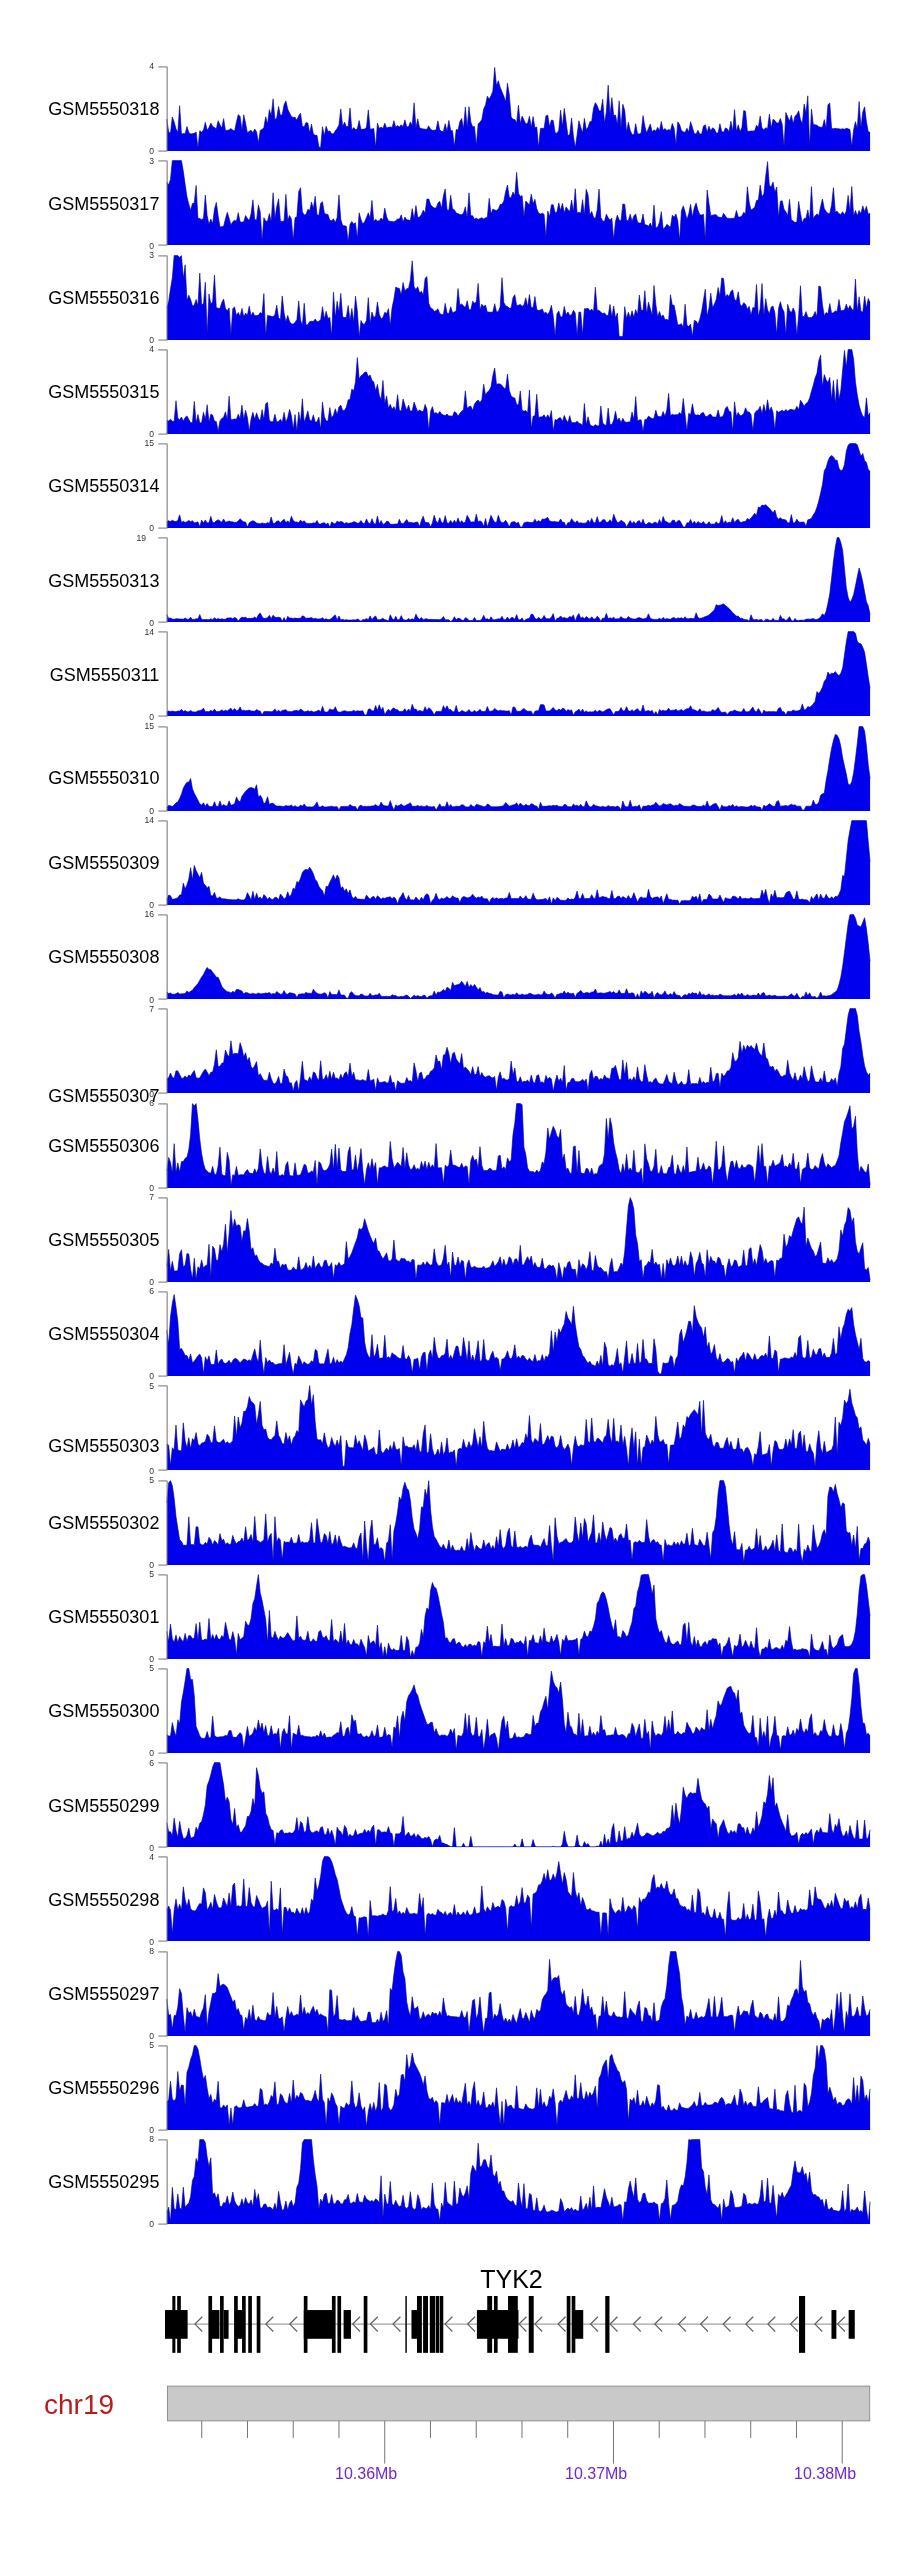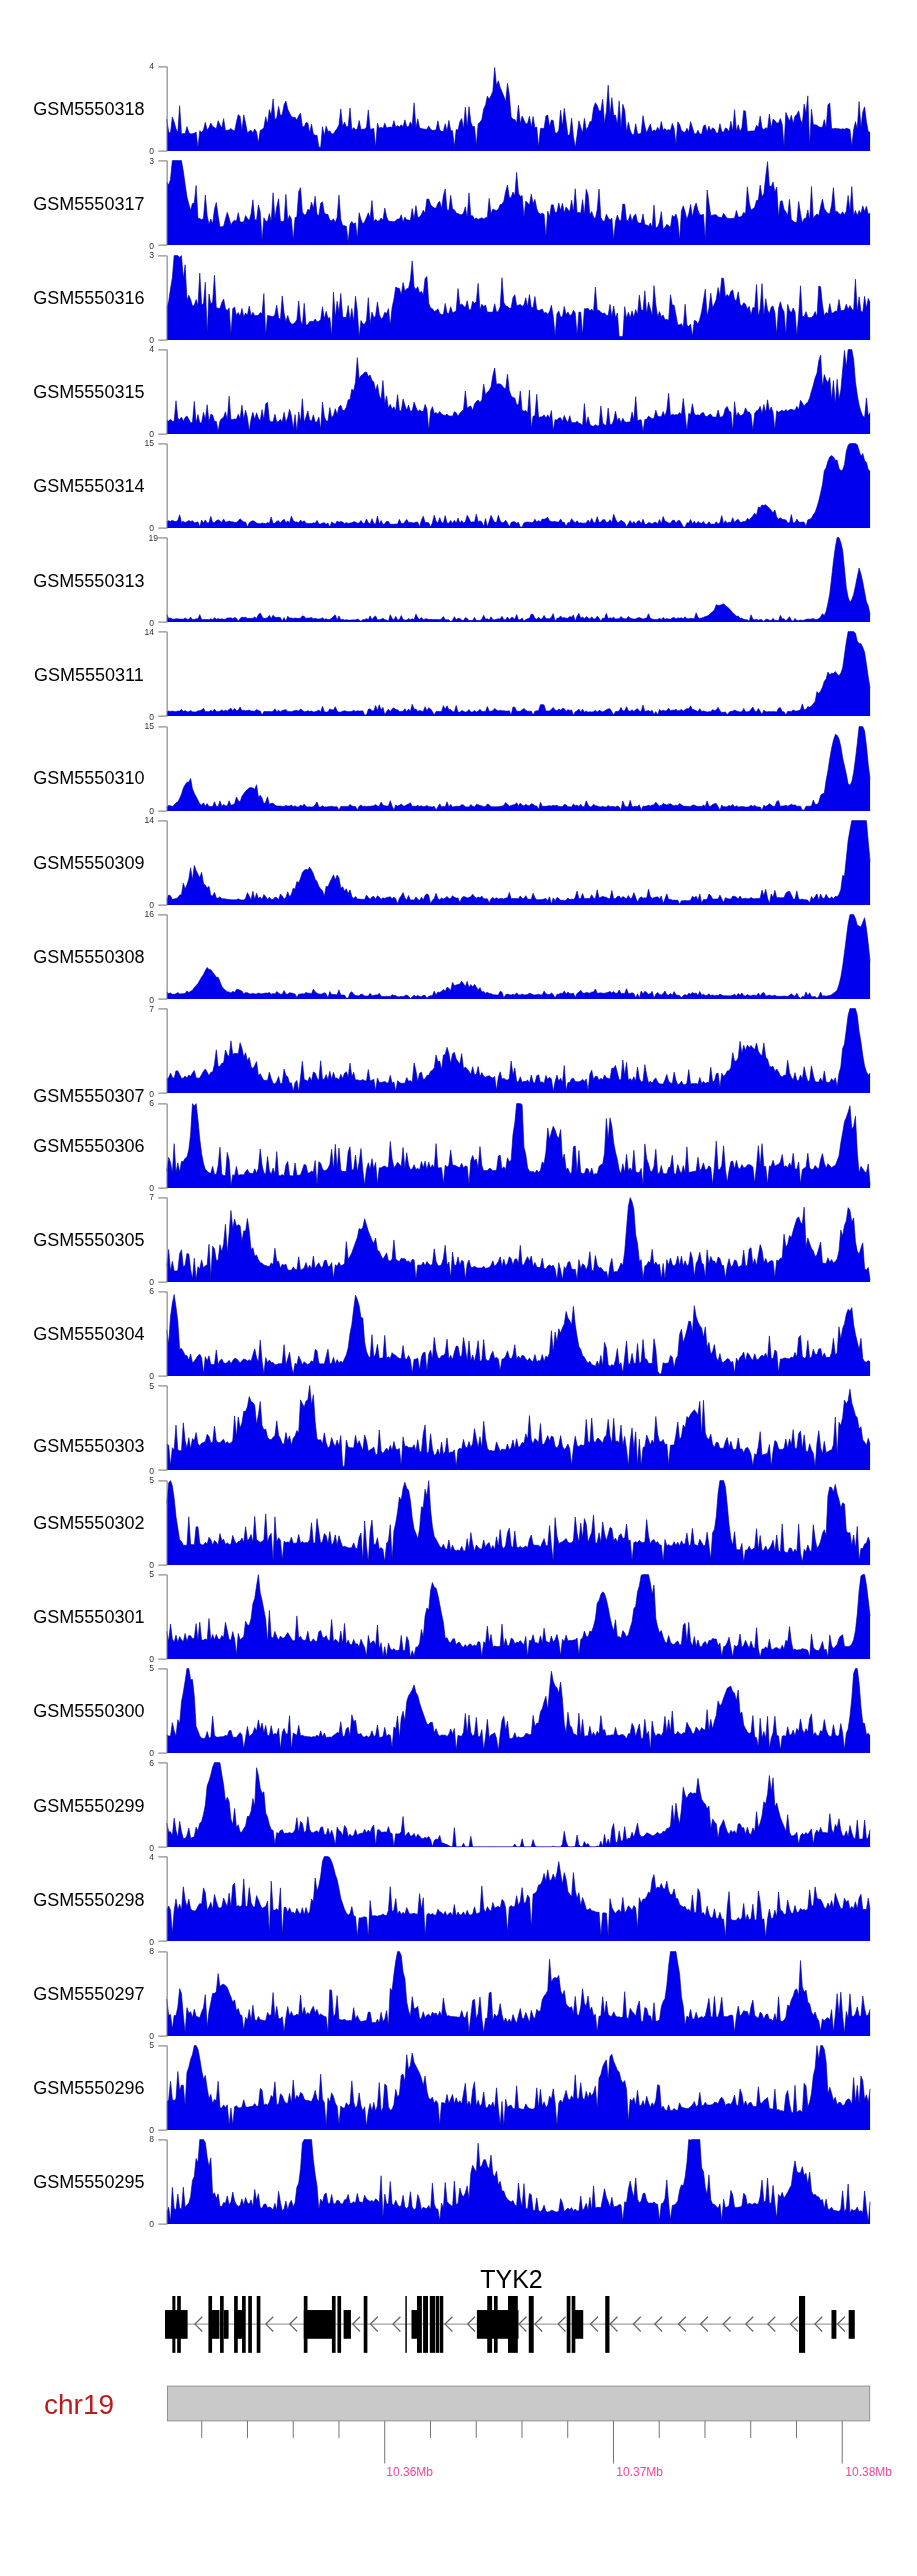--- a/index.html
+++ b/index.html
@@ -1,24 +1,24 @@
 <!DOCTYPE html>
 <html style="font-size:9.8px"><head>
 <meta charset="utf-8">
 <style>
   html,body{margin:0;padding:0;background:#ffffff;}
   #figure{position:relative;width:918px;height:2576px;background:#fff;overflow:hidden;
           font-family:"Liberation Sans", sans-serif;color:#000;}
-  .track-label{position:absolute;width:141px;left:18.4px;text-align:center;font-size:18px;
+  .track-label{position:absolute;width:141px;left:18.4px;text-align:right;font-size:18px;
                color:#000;white-space:nowrap;}
   .yaxis-num{position:absolute;width:37px;text-align:right;font-size:8.6px;color:#333;line-height:8.6px;}
   .plot-svg{position:absolute;left:157px;}
   .gene-label{position:absolute;font-size:25px;color:#000;}
   .chr-label{position:absolute;font-size:28px;color:#b91c1c;}
-  .tick-label{position:absolute;width:98px;text-align:right;font-size:12px;color:#ec4899;}
+  .tick-label{position:absolute;width:98px;text-align:left;font-size:16px;color:#6d28d9;}
 </style>
 </head>
 <body>
 
 <div id="figure">
   <div id="tracks">
       <div class="track-label" style="top: 99px;">GSM5550318</div>
       <div class="yaxis-num" style="left: 117px; top: 62px;">4</div>
       <div class="yaxis-num" style="left: 117px; top: 147px;">0</div>
       <svg width="715" height="86" class="plot-svg" style="top: 66px;" viewBox="0 0 1168 141">
@@ -62,21 +62,21 @@
       <div class="yaxis-num" style="left: 117px; top: 439px;">15</div>
       <div class="yaxis-num" style="left: 117px; top: 524px;">0</div>
       <svg width="715" height="86" class="plot-svg" style="top: 443px;" viewBox="0 0 1168 141">
         <polygon points="14,139.5 14.0,128.8 17.0,127.4 20.0,128.7 23.0,126.6 26.0,128.4 29.0,128.7 32.0,126.9 35.0,117.7 38.0,130.2 41.0,128.3 44.0,130.3 47.0,129.0 50.0,126.9 53.0,129.0 56.0,127.3 59.0,130.9 62.0,130.5 65.0,129.2 68.0,137.5 71.0,126.4 74.1,131.2 77.1,126.1 80.1,131.0 83.1,130.9 86.1,120.3 89.1,130.4 92.1,130.5 95.1,127.6 98.1,125.8 101.1,127.7 104.1,130.1 107.1,124.6 110.1,129.8 113.1,129.1 116.1,128.0 119.1,129.1 122.1,129.3 125.1,130.2 128.1,130.1 131.1,127.8 134.1,124.3 137.1,127.1 140.1,129.6 143.1,129.4 146.1,137.9 149.1,130.8 152.1,128.7 155.1,127.3 158.1,128.8 161.1,131.3 164.1,131.8 167.1,132.4 170.1,131.1 173.1,131.8 176.1,132.3 179.1,130.2 182.1,132.0 185.1,121.4 188.2,131.8 191.2,131.7 194.2,128.1 197.2,127.5 200.2,131.0 203.2,127.6 206.2,124.9 209.2,130.3 212.2,128.0 215.2,130.6 218.2,119.9 221.2,127.1 224.2,129.6 227.2,129.4 230.2,130.9 233.2,126.4 236.2,129.6 239.2,127.5 242.2,131.4 245.2,131.9 248.2,131.8 251.2,132.1 254.2,130.9 257.2,131.4 260.2,127.0 263.2,132.8 266.2,132.8 269.2,131.2 272.2,130.7 275.2,133.3 278.2,131.1 281.2,138.1 284.2,129.3 287.2,131.7 290.2,132.6 293.2,128.0 296.2,130.0 299.2,128.6 302.3,129.6 305.3,132.2 308.3,130.4 311.3,131.9 314.3,131.2 317.3,130.8 320.3,129.1 323.3,129.7 326.3,131.5 329.3,131.0 332.3,127.0 335.3,131.7 338.3,132.1 341.3,124.6 344.3,130.8 347.3,132.6 350.3,124.0 353.3,132.1 356.3,133.1 359.3,119.8 362.3,133.2 365.3,127.0 368.3,133.6 371.3,132.3 374.3,128.4 377.3,128.9 380.3,133.3 383.3,133.4 386.3,133.2 389.3,132.9 392.3,132.9 395.3,125.2 398.3,131.9 401.3,132.3 404.3,129.3 407.3,125.3 410.3,130.2 413.3,130.1 416.3,130.8 419.4,131.0 422.4,129.7 425.4,129.8 428.4,137.2 431.4,126.7 434.4,119.9 437.4,130.3 440.4,130.4 443.4,130.7 446.4,137.7 449.4,130.6 452.4,118.4 455.4,128.2 458.4,131.3 461.4,122.4 464.4,130.5 467.4,131.3 470.4,119.1 473.4,131.3 476.4,131.5 479.4,127.0 482.4,131.9 485.4,126.7 488.4,131.7 491.4,123.0 494.4,131.2 497.4,127.3 500.4,131.2 503.4,129.4 506.4,118.6 509.4,123.9 512.4,130.1 515.4,129.3 518.4,129.9 521.4,116.7 524.4,129.7 527.4,127.5 530.4,129.5 533.5,136.8 536.5,123.8 539.5,137.6 542.5,128.4 545.5,118.6 548.5,125.0 551.5,130.1 554.5,130.2 557.5,118.5 560.5,127.5 563.5,130.8 566.5,130.4 569.5,126.7 572.5,131.1 575.5,137.7 578.5,130.2 581.5,129.3 584.5,129.1 587.5,131.6 590.5,129.9 593.5,137.9 596.5,137.6 599.5,131.0 602.5,130.0 605.5,129.5 608.5,130.0 611.5,130.5 614.5,130.3 617.5,124.9 620.5,129.8 623.5,127.1 626.5,129.6 629.5,124.6 632.5,125.2 635.5,123.8 638.5,121.9 641.5,127.7 644.5,128.7 647.5,129.1 650.6,128.8 653.6,129.6 656.6,129.7 659.6,124.6 662.6,130.1 665.6,129.9 668.6,136.9 671.6,130.4 674.6,130.8 677.6,124.0 680.6,128.3 683.6,130.6 686.6,127.6 689.6,131.4 692.6,130.7 695.6,131.4 698.6,131.4 701.6,131.0 704.6,126.3 707.6,130.7 710.6,123.5 713.6,130.7 716.6,130.8 719.6,120.9 722.6,130.5 725.6,129.6 728.6,125.8 731.6,125.6 734.6,130.1 737.6,130.0 740.6,125.7 743.6,130.2 746.6,116.7 749.6,124.7 752.6,130.5 755.6,129.9 758.6,126.6 761.6,128.8 764.7,130.8 767.7,137.9 770.7,131.9 773.7,127.2 776.7,132.3 779.7,128.7 782.7,132.7 785.7,128.8 788.7,127.2 791.7,132.9 794.7,124.9 797.7,133.3 800.7,133.3 803.7,130.3 806.7,131.1 809.7,132.8 812.7,130.2 815.7,130.0 818.7,132.6 821.7,125.4 824.7,132.4 827.7,120.5 830.7,128.2 833.7,129.2 836.7,131.1 839.7,131.6 842.7,127.0 845.7,126.3 848.7,131.2 851.7,127.5 854.7,126.9 857.7,131.7 860.7,137.8 863.7,137.9 866.7,130.9 869.7,131.3 872.7,125.4 875.7,132.4 878.8,128.3 881.8,132.9 884.8,128.6 887.8,131.2 890.8,131.6 893.8,128.7 896.8,133.2 899.8,133.3 902.8,129.0 905.8,133.3 908.8,133.0 911.8,133.1 914.8,129.1 917.8,132.8 920.8,130.6 923.8,118.9 926.8,132.2 929.8,127.4 932.8,131.5 935.8,129.6 938.8,130.8 941.8,122.5 944.8,130.6 947.8,126.5 950.8,125.2 953.8,130.1 956.8,129.8 959.8,128.8 962.8,128.6 965.8,123.6 968.8,125.7 971.8,123.2 974.8,119.2 977.8,115.3 980.8,118.5 983.8,105.1 986.8,106.0 989.8,101.7 992.8,102.5 995.9,101.1 998.9,104.3 1001.9,106.8 1004.9,110.6 1007.9,114.5 1010.9,109.8 1013.9,121.2 1016.9,124.9 1019.9,122.5 1022.9,125.1 1025.9,125.6 1028.9,126.1 1031.9,130.6 1034.9,131.2 1037.9,117.4 1040.9,131.0 1043.9,130.7 1046.9,124.8 1049.9,129.5 1052.9,130.0 1055.9,129.7 1058.9,129.8 1061.9,136.4 1064.9,126.0 1067.9,125.2 1070.9,123.4 1073.9,117.7 1076.9,113.4 1079.9,105.1 1082.9,94.7 1085.9,81.9 1088.9,68.2 1091.9,45.3 1094.9,40.5 1097.9,29.8 1100.9,22.8 1103.9,20.6 1106.9,22.8 1110.0,28.2 1113.0,28.2 1116.0,41.3 1119.0,45.3 1122.0,44.2 1125.0,35.3 1128.0,13.6 1131.0,3.6 1134.0,1.0 1137.0,1.0 1140.0,1.0 1143.0,1.0 1146.0,2.8 1149.0,12.5 1152.0,21.9 1155.0,17.1 1158.0,28.8 1161.0,31.8 1164.0,43.5 1167.0,46.3 1167,139.5" fill="#0000EE" stroke="none"></polygon>
         <polyline points="14.0,128.8 17.0,127.4 20.0,128.7 23.0,126.6 26.0,128.4 29.0,128.7 32.0,126.9 35.0,117.7 38.0,130.2 41.0,128.3 44.0,130.3 47.0,129.0 50.0,126.9 53.0,129.0 56.0,127.3 59.0,130.9 62.0,130.5 65.0,129.2 68.0,137.5 71.0,126.4 74.1,131.2 77.1,126.1 80.1,131.0 83.1,130.9 86.1,120.3 89.1,130.4 92.1,130.5 95.1,127.6 98.1,125.8 101.1,127.7 104.1,130.1 107.1,124.6 110.1,129.8 113.1,129.1 116.1,128.0 119.1,129.1 122.1,129.3 125.1,130.2 128.1,130.1 131.1,127.8 134.1,124.3 137.1,127.1 140.1,129.6 143.1,129.4 146.1,137.9 149.1,130.8 152.1,128.7 155.1,127.3 158.1,128.8 161.1,131.3 164.1,131.8 167.1,132.4 170.1,131.1 173.1,131.8 176.1,132.3 179.1,130.2 182.1,132.0 185.1,121.4 188.2,131.8 191.2,131.7 194.2,128.1 197.2,127.5 200.2,131.0 203.2,127.6 206.2,124.9 209.2,130.3 212.2,128.0 215.2,130.6 218.2,119.9 221.2,127.1 224.2,129.6 227.2,129.4 230.2,130.9 233.2,126.4 236.2,129.6 239.2,127.5 242.2,131.4 245.2,131.9 248.2,131.8 251.2,132.1 254.2,130.9 257.2,131.4 260.2,127.0 263.2,132.8 266.2,132.8 269.2,131.2 272.2,130.7 275.2,133.3 278.2,131.1 281.2,138.1 284.2,129.3 287.2,131.7 290.2,132.6 293.2,128.0 296.2,130.0 299.2,128.6 302.3,129.6 305.3,132.2 308.3,130.4 311.3,131.9 314.3,131.2 317.3,130.8 320.3,129.1 323.3,129.7 326.3,131.5 329.3,131.0 332.3,127.0 335.3,131.7 338.3,132.1 341.3,124.6 344.3,130.8 347.3,132.6 350.3,124.0 353.3,132.1 356.3,133.1 359.3,119.8 362.3,133.2 365.3,127.0 368.3,133.6 371.3,132.3 374.3,128.4 377.3,128.9 380.3,133.3 383.3,133.4 386.3,133.2 389.3,132.9 392.3,132.9 395.3,125.2 398.3,131.9 401.3,132.3 404.3,129.3 407.3,125.3 410.3,130.2 413.3,130.1 416.3,130.8 419.4,131.0 422.4,129.7 425.4,129.8 428.4,137.2 431.4,126.7 434.4,119.9 437.4,130.3 440.4,130.4 443.4,130.7 446.4,137.7 449.4,130.6 452.4,118.4 455.4,128.2 458.4,131.3 461.4,122.4 464.4,130.5 467.4,131.3 470.4,119.1 473.4,131.3 476.4,131.5 479.4,127.0 482.4,131.9 485.4,126.7 488.4,131.7 491.4,123.0 494.4,131.2 497.4,127.3 500.4,131.2 503.4,129.4 506.4,118.6 509.4,123.9 512.4,130.1 515.4,129.3 518.4,129.9 521.4,116.7 524.4,129.7 527.4,127.5 530.4,129.5 533.5,136.8 536.5,123.8 539.5,137.6 542.5,128.4 545.5,118.6 548.5,125.0 551.5,130.1 554.5,130.2 557.5,118.5 560.5,127.5 563.5,130.8 566.5,130.4 569.5,126.7 572.5,131.1 575.5,137.7 578.5,130.2 581.5,129.3 584.5,129.1 587.5,131.6 590.5,129.9 593.5,137.9 596.5,137.6 599.5,131.0 602.5,130.0 605.5,129.5 608.5,130.0 611.5,130.5 614.5,130.3 617.5,124.9 620.5,129.8 623.5,127.1 626.5,129.6 629.5,124.6 632.5,125.2 635.5,123.8 638.5,121.9 641.5,127.7 644.5,128.7 647.5,129.1 650.6,128.8 653.6,129.6 656.6,129.7 659.6,124.6 662.6,130.1 665.6,129.9 668.6,136.9 671.6,130.4 674.6,130.8 677.6,124.0 680.6,128.3 683.6,130.6 686.6,127.6 689.6,131.4 692.6,130.7 695.6,131.4 698.6,131.4 701.6,131.0 704.6,126.3 707.6,130.7 710.6,123.5 713.6,130.7 716.6,130.8 719.6,120.9 722.6,130.5 725.6,129.6 728.6,125.8 731.6,125.6 734.6,130.1 737.6,130.0 740.6,125.7 743.6,130.2 746.6,116.7 749.6,124.7 752.6,130.5 755.6,129.9 758.6,126.6 761.6,128.8 764.7,130.8 767.7,137.9 770.7,131.9 773.7,127.2 776.7,132.3 779.7,128.7 782.7,132.7 785.7,128.8 788.7,127.2 791.7,132.9 794.7,124.9 797.7,133.3 800.7,133.3 803.7,130.3 806.7,131.1 809.7,132.8 812.7,130.2 815.7,130.0 818.7,132.6 821.7,125.4 824.7,132.4 827.7,120.5 830.7,128.2 833.7,129.2 836.7,131.1 839.7,131.6 842.7,127.0 845.7,126.3 848.7,131.2 851.7,127.5 854.7,126.9 857.7,131.7 860.7,137.8 863.7,137.9 866.7,130.9 869.7,131.3 872.7,125.4 875.7,132.4 878.8,128.3 881.8,132.9 884.8,128.6 887.8,131.2 890.8,131.6 893.8,128.7 896.8,133.2 899.8,133.3 902.8,129.0 905.8,133.3 908.8,133.0 911.8,133.1 914.8,129.1 917.8,132.8 920.8,130.6 923.8,118.9 926.8,132.2 929.8,127.4 932.8,131.5 935.8,129.6 938.8,130.8 941.8,122.5 944.8,130.6 947.8,126.5 950.8,125.2 953.8,130.1 956.8,129.8 959.8,128.8 962.8,128.6 965.8,123.6 968.8,125.7 971.8,123.2 974.8,119.2 977.8,115.3 980.8,118.5 983.8,105.1 986.8,106.0 989.8,101.7 992.8,102.5 995.9,101.1 998.9,104.3 1001.9,106.8 1004.9,110.6 1007.9,114.5 1010.9,109.8 1013.9,121.2 1016.9,124.9 1019.9,122.5 1022.9,125.1 1025.9,125.6 1028.9,126.1 1031.9,130.6 1034.9,131.2 1037.9,117.4 1040.9,131.0 1043.9,130.7 1046.9,124.8 1049.9,129.5 1052.9,130.0 1055.9,129.7 1058.9,129.8 1061.9,136.4 1064.9,126.0 1067.9,125.2 1070.9,123.4 1073.9,117.7 1076.9,113.4 1079.9,105.1 1082.9,94.7 1085.9,81.9 1088.9,68.2 1091.9,45.3 1094.9,40.5 1097.9,29.8 1100.9,22.8 1103.9,20.6 1106.9,22.8 1110.0,28.2 1113.0,28.2 1116.0,41.3 1119.0,45.3 1122.0,44.2 1125.0,35.3 1128.0,13.6 1131.0,3.6 1134.0,1.0 1137.0,1.0 1140.0,1.0 1143.0,1.0 1146.0,2.8 1149.0,12.5 1152.0,21.9 1155.0,17.1 1158.0,28.8 1161.0,31.8 1164.0,43.5 1167.0,46.3 " fill="none" stroke="#00008B" stroke-width="1"></polyline>
         <line x1="14.5" y1="1" x2="14.5" y2="140" stroke="#6e6e6e" stroke-width="1.6"></line>
         <line x1="0" y1="1.5" x2="14" y2="1.5" stroke="#6e6e6e" stroke-width="1.6"></line>
         <line x1="0" y1="139.5" x2="14" y2="139.5" stroke="#6e6e6e" stroke-width="1.6"></line>
       </svg>
       <div class="track-label" style="top: 571px;">GSM5550313</div>
-      <div class="yaxis-num" style="left: 121px; top: 534px; text-align: right;">19</div>
+      <div class="yaxis-num" style="left: 109px; top: 534px; text-align: right;">19</div>
       <div class="yaxis-num" style="left: 117px; top: 619px;">0</div>
       <svg width="715" height="86" class="plot-svg" style="top: 537px;" viewBox="0 0 1168 141">
         <polygon points="14,139.5 14.0,127.0 17.0,133.5 20.0,132.7 23.0,134.6 26.0,134.7 29.0,134.0 32.0,134.1 35.0,134.6 38.0,134.4 41.0,134.8 44.0,132.7 47.0,134.8 50.0,134.9 53.0,131.4 56.0,135.1 59.0,135.1 62.0,133.9 65.0,134.4 68.0,127.1 71.0,135.3 74.1,135.4 77.1,135.3 80.1,135.2 83.1,135.6 86.1,134.1 89.1,135.5 92.1,132.3 95.1,134.7 98.1,133.8 101.1,135.0 104.1,134.1 107.1,134.8 110.1,134.8 113.1,132.8 116.1,132.7 119.1,132.5 122.1,134.0 125.1,131.8 128.1,133.3 131.1,138.1 134.1,133.6 137.1,131.4 140.1,132.1 143.1,131.5 146.1,133.5 149.1,133.4 152.1,133.4 155.1,133.3 158.1,131.0 161.1,133.5 164.1,127.6 167.1,124.4 170.1,130.5 173.1,133.7 176.1,133.2 179.1,132.5 182.1,128.4 185.1,133.7 188.2,128.2 191.2,131.5 194.2,132.1 197.2,131.6 200.2,132.1 203.2,138.2 206.2,132.1 209.2,138.1 212.2,129.9 215.2,133.0 218.2,132.9 221.2,133.5 224.2,132.8 227.2,133.4 230.2,133.4 233.2,133.3 236.2,129.3 239.2,130.2 242.2,133.6 245.2,133.0 248.2,132.9 251.2,131.8 254.2,134.0 257.2,133.2 260.2,134.3 263.2,134.4 266.2,134.2 269.2,132.3 272.2,135.1 275.2,134.2 278.2,135.4 281.2,135.4 284.2,133.3 287.2,130.0 290.2,127.7 293.2,136.0 296.2,129.4 299.2,135.9 302.3,135.0 305.3,136.1 308.3,135.6 311.3,136.2 314.3,136.2 317.3,136.1 320.3,135.8 323.3,136.0 326.3,134.6 329.3,135.9 332.3,138.2 335.3,135.2 338.3,135.7 341.3,133.5 344.3,135.6 347.3,129.3 350.3,135.5 353.3,131.7 356.3,129.4 359.3,135.7 362.3,135.6 365.3,134.8 368.3,133.3 371.3,135.7 374.3,135.9 377.3,138.3 380.3,127.4 383.3,133.6 386.3,136.1 389.3,130.1 392.3,136.2 395.3,135.4 398.3,128.8 401.3,135.3 404.3,136.2 407.3,136.2 410.3,133.5 413.3,135.6 416.3,134.0 419.4,135.8 422.4,126.4 425.4,132.4 428.4,134.9 431.4,132.0 434.4,135.5 437.4,134.3 440.4,134.1 443.4,135.4 446.4,135.0 449.4,135.3 452.4,135.3 455.4,135.4 458.4,135.4 461.4,135.5 464.4,134.5 467.4,130.3 470.4,135.8 473.4,135.7 476.4,135.8 479.4,138.5 482.4,136.4 485.4,130.6 488.4,135.5 491.4,133.2 494.4,133.7 497.4,136.2 500.4,137.0 503.4,132.3 506.4,133.5 509.4,136.9 512.4,137.0 515.4,136.8 518.4,131.9 521.4,137.0 524.4,136.8 527.4,136.8 530.4,134.7 533.5,128.4 536.5,134.9 539.5,133.9 542.5,136.0 545.5,130.8 548.5,135.5 551.5,135.8 554.5,134.8 557.5,134.1 560.5,134.5 563.5,130.0 566.5,135.5 569.5,135.6 572.5,131.2 575.5,135.6 578.5,132.2 581.5,131.9 584.5,135.1 587.5,127.1 590.5,135.6 593.5,135.7 596.5,132.7 599.5,138.0 602.5,135.1 605.5,134.1 608.5,133.3 611.5,126.3 614.5,127.2 617.5,133.4 620.5,135.0 623.5,131.7 626.5,134.5 629.5,134.1 632.5,128.5 635.5,133.7 638.5,133.9 641.5,133.9 644.5,131.7 647.5,125.6 650.6,138.2 653.6,133.4 656.6,133.0 659.6,129.4 662.6,133.0 665.6,132.1 668.6,133.2 671.6,133.2 674.6,130.4 677.6,131.6 680.6,127.8 683.6,138.2 686.6,129.8 689.6,125.4 692.6,133.3 695.6,131.1 698.6,134.0 701.6,130.4 704.6,132.7 707.6,134.3 710.6,130.8 713.6,134.3 716.6,134.3 719.6,129.8 722.6,132.9 725.6,138.2 728.6,132.9 731.6,133.5 734.6,125.2 737.6,134.1 740.6,132.5 743.6,133.5 746.6,131.7 749.6,134.3 752.6,134.2 755.6,133.9 758.6,130.4 761.6,133.4 764.7,134.2 767.7,134.1 770.7,130.3 773.7,132.9 776.7,134.2 779.7,134.3 782.7,134.4 785.7,132.6 788.7,132.1 791.7,133.4 794.7,134.6 797.7,133.8 800.7,133.0 803.7,125.9 806.7,133.4 809.7,134.6 812.7,135.1 815.7,135.1 818.7,135.1 821.7,133.4 824.7,135.1 827.7,131.8 830.7,134.7 833.7,133.8 836.7,134.5 839.7,134.7 842.7,132.9 845.7,131.8 848.7,134.4 851.7,132.6 854.7,133.2 857.7,132.5 860.7,134.0 863.7,130.8 866.7,133.9 869.7,133.9 872.7,133.4 875.7,133.5 878.8,133.9 881.8,124.3 884.8,132.1 887.8,133.5 890.8,132.8 893.8,131.8 896.8,130.5 899.8,129.5 902.8,127.9 905.8,125.0 908.8,122.5 911.8,119.3 914.8,110.9 917.8,112.4 920.8,111.7 923.8,111.0 926.8,109.5 929.8,112.5 932.8,114.7 935.8,117.2 938.8,120.7 941.8,124.3 944.8,126.8 947.8,129.8 950.8,129.6 953.8,133.3 956.8,133.1 959.8,134.9 962.8,135.5 965.8,135.7 968.8,138.3 971.8,127.5 974.8,134.7 977.8,135.8 980.8,135.0 983.8,136.3 986.8,135.4 989.8,135.6 992.8,138.6 995.9,134.8 998.9,135.0 1001.9,136.4 1004.9,137.0 1007.9,133.4 1010.9,136.7 1013.9,136.4 1016.9,137.3 1019.9,128.4 1022.9,134.3 1025.9,133.9 1028.9,137.4 1031.9,134.4 1034.9,130.7 1037.9,136.5 1040.9,138.2 1043.9,133.5 1046.9,137.0 1049.9,136.8 1052.9,136.2 1055.9,136.5 1058.9,136.4 1061.9,135.0 1064.9,134.5 1067.9,134.7 1070.9,134.4 1073.9,133.7 1076.9,135.1 1079.9,135.2 1082.9,133.7 1085.9,131.2 1088.9,126.0 1091.9,128.8 1094.9,122.0 1097.9,108.8 1100.9,92.9 1103.9,67.4 1106.9,40.0 1110.0,16.8 1113.0,1.0 1116.0,1.0 1119.0,8.9 1122.0,21.8 1125.0,52.2 1128.0,83.1 1131.0,98.8 1134.0,107.1 1137.0,102.3 1140.0,94.1 1143.0,80.3 1146.0,65.2 1149.0,50.7 1152.0,60.7 1155.0,73.9 1158.0,90.3 1161.0,106.1 1164.0,113.1 1167.0,127.2 1167,139.5" fill="#0000EE" stroke="none"></polygon>
         <polyline points="14.0,127.0 17.0,133.5 20.0,132.7 23.0,134.6 26.0,134.7 29.0,134.0 32.0,134.1 35.0,134.6 38.0,134.4 41.0,134.8 44.0,132.7 47.0,134.8 50.0,134.9 53.0,131.4 56.0,135.1 59.0,135.1 62.0,133.9 65.0,134.4 68.0,127.1 71.0,135.3 74.1,135.4 77.1,135.3 80.1,135.2 83.1,135.6 86.1,134.1 89.1,135.5 92.1,132.3 95.1,134.7 98.1,133.8 101.1,135.0 104.1,134.1 107.1,134.8 110.1,134.8 113.1,132.8 116.1,132.7 119.1,132.5 122.1,134.0 125.1,131.8 128.1,133.3 131.1,138.1 134.1,133.6 137.1,131.4 140.1,132.1 143.1,131.5 146.1,133.5 149.1,133.4 152.1,133.4 155.1,133.3 158.1,131.0 161.1,133.5 164.1,127.6 167.1,124.4 170.1,130.5 173.1,133.7 176.1,133.2 179.1,132.5 182.1,128.4 185.1,133.7 188.2,128.2 191.2,131.5 194.2,132.1 197.2,131.6 200.2,132.1 203.2,138.2 206.2,132.1 209.2,138.1 212.2,129.9 215.2,133.0 218.2,132.9 221.2,133.5 224.2,132.8 227.2,133.4 230.2,133.4 233.2,133.3 236.2,129.3 239.2,130.2 242.2,133.6 245.2,133.0 248.2,132.9 251.2,131.8 254.2,134.0 257.2,133.2 260.2,134.3 263.2,134.4 266.2,134.2 269.2,132.3 272.2,135.1 275.2,134.2 278.2,135.4 281.2,135.4 284.2,133.3 287.2,130.0 290.2,127.7 293.2,136.0 296.2,129.4 299.2,135.9 302.3,135.0 305.3,136.1 308.3,135.6 311.3,136.2 314.3,136.2 317.3,136.1 320.3,135.8 323.3,136.0 326.3,134.6 329.3,135.9 332.3,138.2 335.3,135.2 338.3,135.7 341.3,133.5 344.3,135.6 347.3,129.3 350.3,135.5 353.3,131.7 356.3,129.4 359.3,135.7 362.3,135.6 365.3,134.8 368.3,133.3 371.3,135.7 374.3,135.9 377.3,138.3 380.3,127.4 383.3,133.6 386.3,136.1 389.3,130.1 392.3,136.2 395.3,135.4 398.3,128.8 401.3,135.3 404.3,136.2 407.3,136.2 410.3,133.5 413.3,135.6 416.3,134.0 419.4,135.8 422.4,126.4 425.4,132.4 428.4,134.9 431.4,132.0 434.4,135.5 437.4,134.3 440.4,134.1 443.4,135.4 446.4,135.0 449.4,135.3 452.4,135.3 455.4,135.4 458.4,135.4 461.4,135.5 464.4,134.5 467.4,130.3 470.4,135.8 473.4,135.7 476.4,135.8 479.4,138.5 482.4,136.4 485.4,130.6 488.4,135.5 491.4,133.2 494.4,133.7 497.4,136.2 500.4,137.0 503.4,132.3 506.4,133.5 509.4,136.9 512.4,137.0 515.4,136.8 518.4,131.9 521.4,137.0 524.4,136.8 527.4,136.8 530.4,134.7 533.5,128.4 536.5,134.9 539.5,133.9 542.5,136.0 545.5,130.8 548.5,135.5 551.5,135.8 554.5,134.8 557.5,134.1 560.5,134.5 563.5,130.0 566.5,135.5 569.5,135.6 572.5,131.2 575.5,135.6 578.5,132.2 581.5,131.9 584.5,135.1 587.5,127.1 590.5,135.6 593.5,135.7 596.5,132.7 599.5,138.0 602.5,135.1 605.5,134.1 608.5,133.3 611.5,126.3 614.5,127.2 617.5,133.4 620.5,135.0 623.5,131.7 626.5,134.5 629.5,134.1 632.5,128.5 635.5,133.7 638.5,133.9 641.5,133.9 644.5,131.7 647.5,125.6 650.6,138.2 653.6,133.4 656.6,133.0 659.6,129.4 662.6,133.0 665.6,132.1 668.6,133.2 671.6,133.2 674.6,130.4 677.6,131.6 680.6,127.8 683.6,138.2 686.6,129.8 689.6,125.4 692.6,133.3 695.6,131.1 698.6,134.0 701.6,130.4 704.6,132.7 707.6,134.3 710.6,130.8 713.6,134.3 716.6,134.3 719.6,129.8 722.6,132.9 725.6,138.2 728.6,132.9 731.6,133.5 734.6,125.2 737.6,134.1 740.6,132.5 743.6,133.5 746.6,131.7 749.6,134.3 752.6,134.2 755.6,133.9 758.6,130.4 761.6,133.4 764.7,134.2 767.7,134.1 770.7,130.3 773.7,132.9 776.7,134.2 779.7,134.3 782.7,134.4 785.7,132.6 788.7,132.1 791.7,133.4 794.7,134.6 797.7,133.8 800.7,133.0 803.7,125.9 806.7,133.4 809.7,134.6 812.7,135.1 815.7,135.1 818.7,135.1 821.7,133.4 824.7,135.1 827.7,131.8 830.7,134.7 833.7,133.8 836.7,134.5 839.7,134.7 842.7,132.9 845.7,131.8 848.7,134.4 851.7,132.6 854.7,133.2 857.7,132.5 860.7,134.0 863.7,130.8 866.7,133.9 869.7,133.9 872.7,133.4 875.7,133.5 878.8,133.9 881.8,124.3 884.8,132.1 887.8,133.5 890.8,132.8 893.8,131.8 896.8,130.5 899.8,129.5 902.8,127.9 905.8,125.0 908.8,122.5 911.8,119.3 914.8,110.9 917.8,112.4 920.8,111.7 923.8,111.0 926.8,109.5 929.8,112.5 932.8,114.7 935.8,117.2 938.8,120.7 941.8,124.3 944.8,126.8 947.8,129.8 950.8,129.6 953.8,133.3 956.8,133.1 959.8,134.9 962.8,135.5 965.8,135.7 968.8,138.3 971.8,127.5 974.8,134.7 977.8,135.8 980.8,135.0 983.8,136.3 986.8,135.4 989.8,135.6 992.8,138.6 995.9,134.8 998.9,135.0 1001.9,136.4 1004.9,137.0 1007.9,133.4 1010.9,136.7 1013.9,136.4 1016.9,137.3 1019.9,128.4 1022.9,134.3 1025.9,133.9 1028.9,137.4 1031.9,134.4 1034.9,130.7 1037.9,136.5 1040.9,138.2 1043.9,133.5 1046.9,137.0 1049.9,136.8 1052.9,136.2 1055.9,136.5 1058.9,136.4 1061.9,135.0 1064.9,134.5 1067.9,134.7 1070.9,134.4 1073.9,133.7 1076.9,135.1 1079.9,135.2 1082.9,133.7 1085.9,131.2 1088.9,126.0 1091.9,128.8 1094.9,122.0 1097.9,108.8 1100.9,92.9 1103.9,67.4 1106.9,40.0 1110.0,16.8 1113.0,1.0 1116.0,1.0 1119.0,8.9 1122.0,21.8 1125.0,52.2 1128.0,83.1 1131.0,98.8 1134.0,107.1 1137.0,102.3 1140.0,94.1 1143.0,80.3 1146.0,65.2 1149.0,50.7 1152.0,60.7 1155.0,73.9 1158.0,90.3 1161.0,106.1 1164.0,113.1 1167.0,127.2 " fill="none" stroke="#00008B" stroke-width="1"></polyline>
         <line x1="14.5" y1="1" x2="14.5" y2="140" stroke="#6e6e6e" stroke-width="1.6"></line>
         <line x1="0" y1="1.5" x2="14" y2="1.5" stroke="#6e6e6e" stroke-width="1.6"></line>
         <line x1="0" y1="139.5" x2="14" y2="139.5" stroke="#6e6e6e" stroke-width="1.6"></line>
       </svg>
       <div class="track-label" style="top: 665px;">GSM5550311</div>
       <div class="yaxis-num" style="left: 117px; top: 628px;">14</div>

